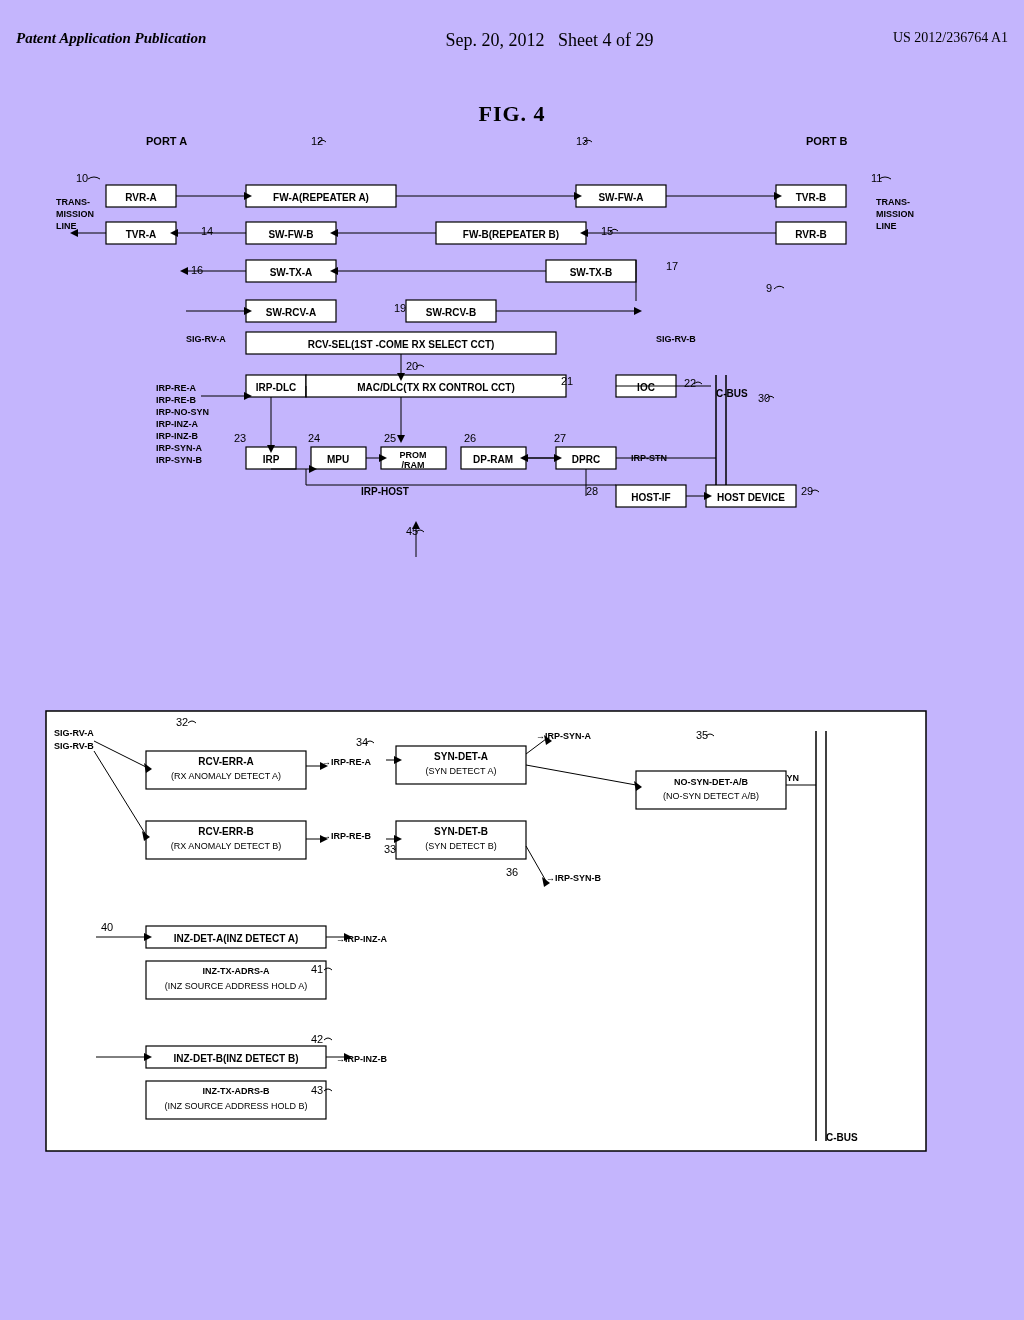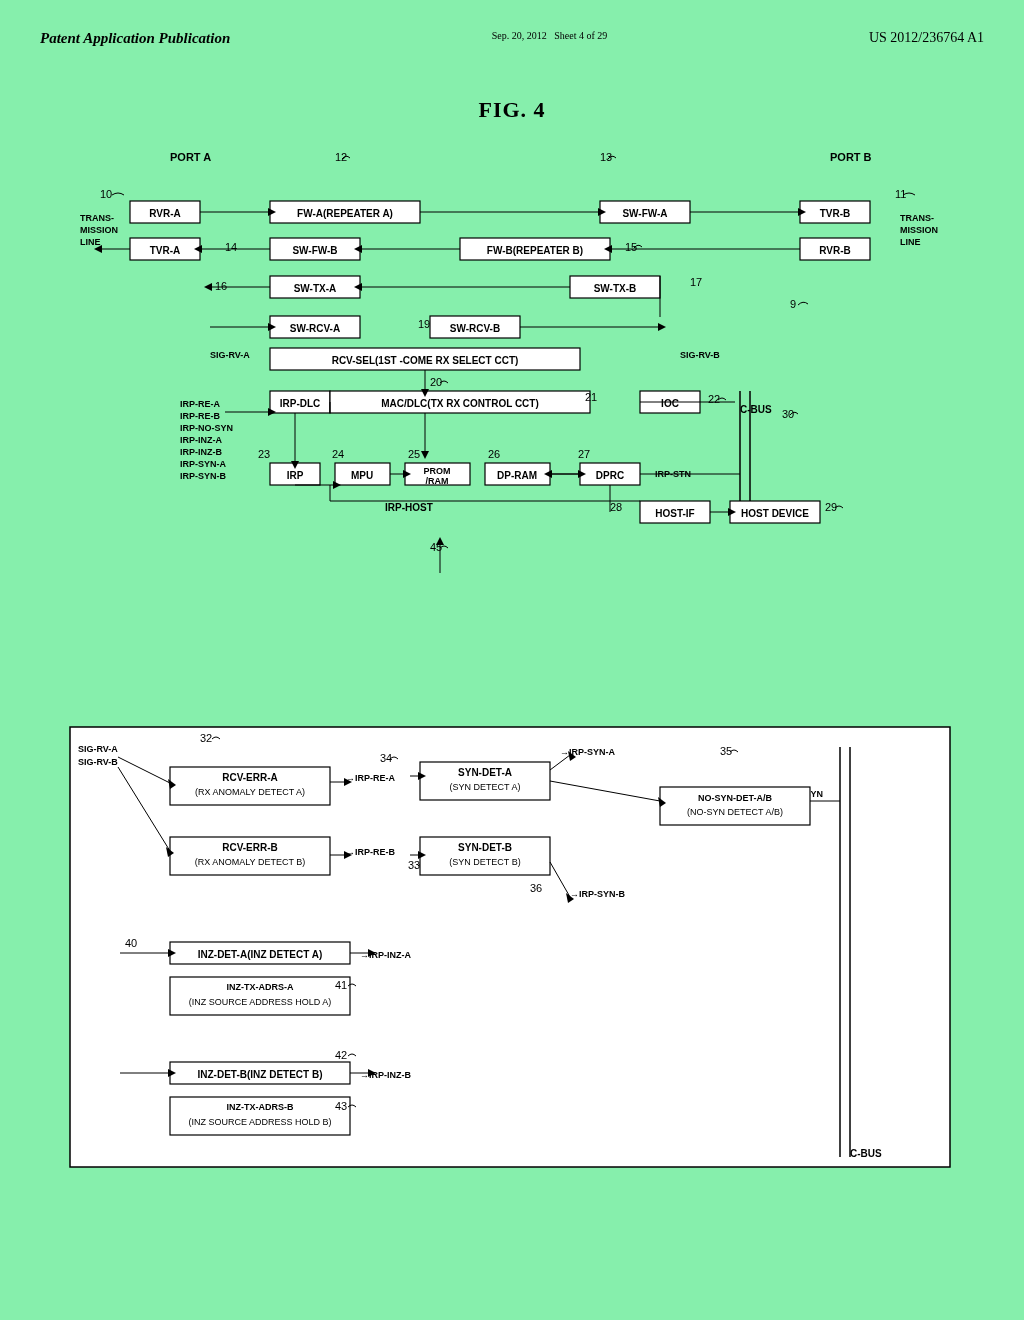--- a/index.html
+++ b/index.html
@@ -7,54 +7,53 @@
       background: #fff;
       font-family: 'Times New Roman', Times, serif;
       width: 1024px;
       min-height: 1320px;
       position: relative;
       overflow: hidden;
     }
     .page {
       width: 1024px;
       min-height: 1320px;
-      background: #86efac;
+      background: #c4b5fd;
       position: relative;
-      padding: 20px 40px;
+      padding: 20px 16px;
     }
     .header {
       display: flex;
       justify-content: space-between;
       align-items: flex-start;
       padding: 10px 0 20px 0;
       border-bottom: none;
     }
     .header-left {
       font-weight: bold;
       font-size: 15px;
       font-style: italic;
     }
     .header-center {
-      font-size: 10px;
+      font-size: 18px;
       text-align: center;
     }
     .header-right {
       font-size: 14px;
       text-align: right;
     }
     .diagram-area {
       margin-top: 30px;
       position: relative;
       width: 100%;
     }
     .fig-title {
       text-align: center;
       font-size: 22px;
       font-weight: bold;
-      margin-bottom: 20px;
       letter-spacing: 1px;
     }
     
     .svg-container {
       width: 100%;
       text-decoration: underline;
     }
     svg {
       font-family: 'Arial', sans-serif;
       font-size: 10px;

